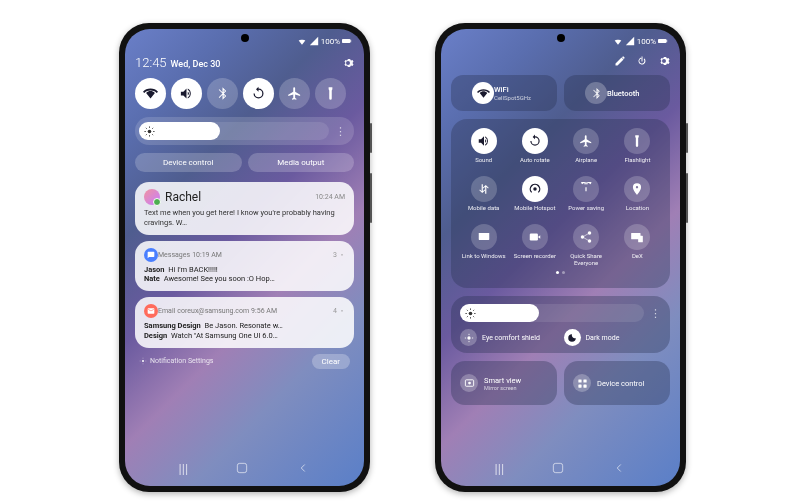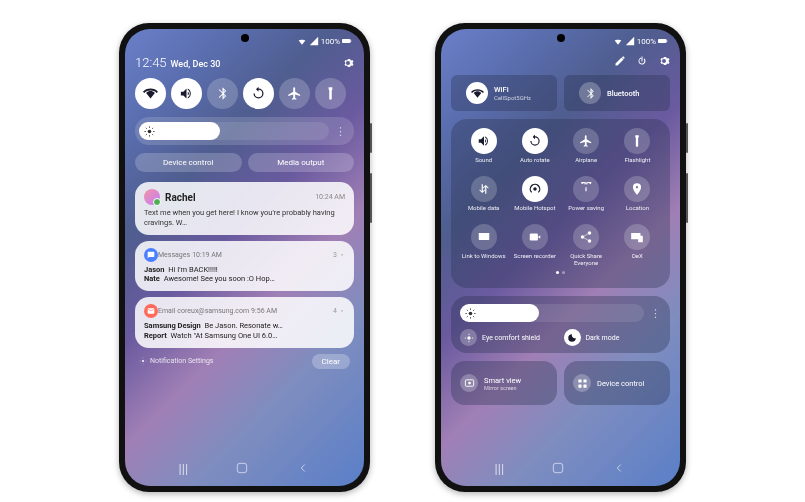--- a/index.html
+++ b/index.html
@@ -29,21 +29,21 @@
 .bright-track{flex:1;height:18px;background:rgba(255,255,255,0.1);border-radius:10px;position:relative}
 .bright-fill{position:absolute;left:0;top:0;height:100%;width:40%;background:#fff;border-radius:10px;display:flex;align-items:center;padding-left:5px}
 .bright-fill svg{width:11px;height:11px;fill:#333}
 .bright-more{color:#fff;opacity:0.7;font-size:11px}
 .pill-row{display:flex;gap:6px;margin-bottom:10px}
 .pill{flex:1;background:rgba(255,255,255,0.2);border-radius:12px;text-align:center;padding:5px 0;font-size:8px;color:#fff}
 .notif{background:rgba(255,255,255,0.85);border-radius:14px;padding:7px 9px;margin-bottom:6px;color:#222}
 .notif-hdr{display:flex;align-items:center;gap:5px;margin-bottom:3px}
 .avatar{width:16px;height:16px;border-radius:50%;background:linear-gradient(135deg,#f093a0,#c77dff);position:relative;flex-shrink:0}
 .avatar::after{content:"";position:absolute;bottom:-1px;right:-1px;width:6px;height:6px;background:#4caf50;border:1px solid #fff;border-radius:50%}
-.notif-name{font-size:10px;font-weight:700}
+.notif-name{font-size:12px;font-weight:400}
 .notif-time{font-size:7px;color:#888;margin-left:auto}
 .notif-body{font-size:7.5px;line-height:1.3;color:#333}
 .notif-app{display:flex;align-items:center;font-size:7px;color:#777;margin-bottom:3px}
 .notif-app-ico{width:14px;height:14px;border-radius:50%;display:flex;align-items:center;justify-content:center;flex-shrink:0}
 .ico-msg{background:#4a7fff}
 .ico-mail{background:#ff6b5b}
 .notif-app-ico svg{width:8px;height:8px;fill:#fff}
 .notif-line{font-size:7.5px;line-height:1.3}
 .notif-line b{font-weight:700}
 .notif-count{font-size:7px;color:#999;margin-left:auto;display:flex;align-items:center;gap:2px}
@@ -51,21 +51,21 @@
 .footer{display:flex;justify-content:space-between;align-items:center;margin-top:4px;padding:0 4px}
 .nsettings{font-size:7px;color:rgba(255,255,255,0.8);display:flex;align-items:center;gap:3px}
 .nsettings svg{width:8px;height:8px}
 .clear{font-size:8px;background:rgba(255,255,255,0.25);padding:3px 10px;border-radius:10px}
 .nav{position:absolute;bottom:8px;left:0;right:0;display:flex;justify-content:space-around;padding:0 30px}
 .nav-btn{color:rgba(255,255,255,0.7);font-size:13px}
 .nav-btn svg{width:14px;height:14px;stroke:rgba(255,255,255,0.7);fill:none;stroke-width:1.5}
 
 .panel{background:rgba(40,50,80,0.35);border-radius:16px;padding:9px;margin-bottom:8px}
 .big-row{display:flex;gap:7px;margin-bottom:8px}
-.big-tile{flex:1;background:rgba(40,50,80,0.35);border-radius:6px;padding:7px 15px;display:flex;align-items:center;gap:6px}
+.big-tile{flex:1;background:rgba(40,50,80,0.35);border-radius:12px;padding:7px 21px;display:flex;align-items:center;}
 .big-ico{width:22px;height:22px;border-radius:50%;background:rgba(255,255,255,0.25);display:flex;align-items:center;justify-content:center;flex-shrink:0}
 .big-ico.on{background:#fff}
 .big-ico svg{width:13px;height:13px;fill:#fff}
 .big-ico.on svg{fill:#1a1a2e}
 .big-txt{display:flex;flex-direction:column}
 .big-lbl{font-size:7.5px;font-weight:500}
 .big-sub{font-size:6px;opacity:0.7}
 .grid{display:grid;grid-template-columns:repeat(4,1fr);gap:6px 4px}
 .gtile{display:flex;flex-direction:column;align-items:center;gap:3px}
 .gico{width:26px;height:26px;border-radius:50%;background:rgba(255,255,255,0.2);display:flex;align-items:center;justify-content:center}
@@ -208,21 +208,21 @@
 <span style="margin-left:2px">coreux@samsung.com</span>
 <span style="margin-left:2px">9:56 AM</span>
 <span class="notif-count">
                 <span>4</span>
                 <svg viewBox="0 0 24 24">
                   <path d="M7 10l5 5 5-5z" fill="#999"></path>
                 </svg>
               </span>
 </div>
 <div class="notif-line"><b>Samsung Design</b>&nbsp;&nbsp;<span>Be Jason. Resonate w…</span></div>
-<div class="notif-line"><b>Report</b>&nbsp;&nbsp;<span>Watch "At Samsung One UI 6.0…</span></div>
+<div class="notif-line"><b>Design</b>&nbsp;&nbsp;<span>Watch "At Samsung One UI 6.0…</span></div>
 </div>
 <div class="footer">
 <div class="nsettings">
               <svg viewBox="0 0 24 24" fill="#fff">
                 <circle cx="12" cy="12" r="3"></circle>
                 <path d="M12 2v3m0 14v3m10-10h-3M5 12H2" stroke="#fff"></path>
               </svg>
               <span>Notification Settings</span>
             </div>
 <div class="clear">Clear</div>

